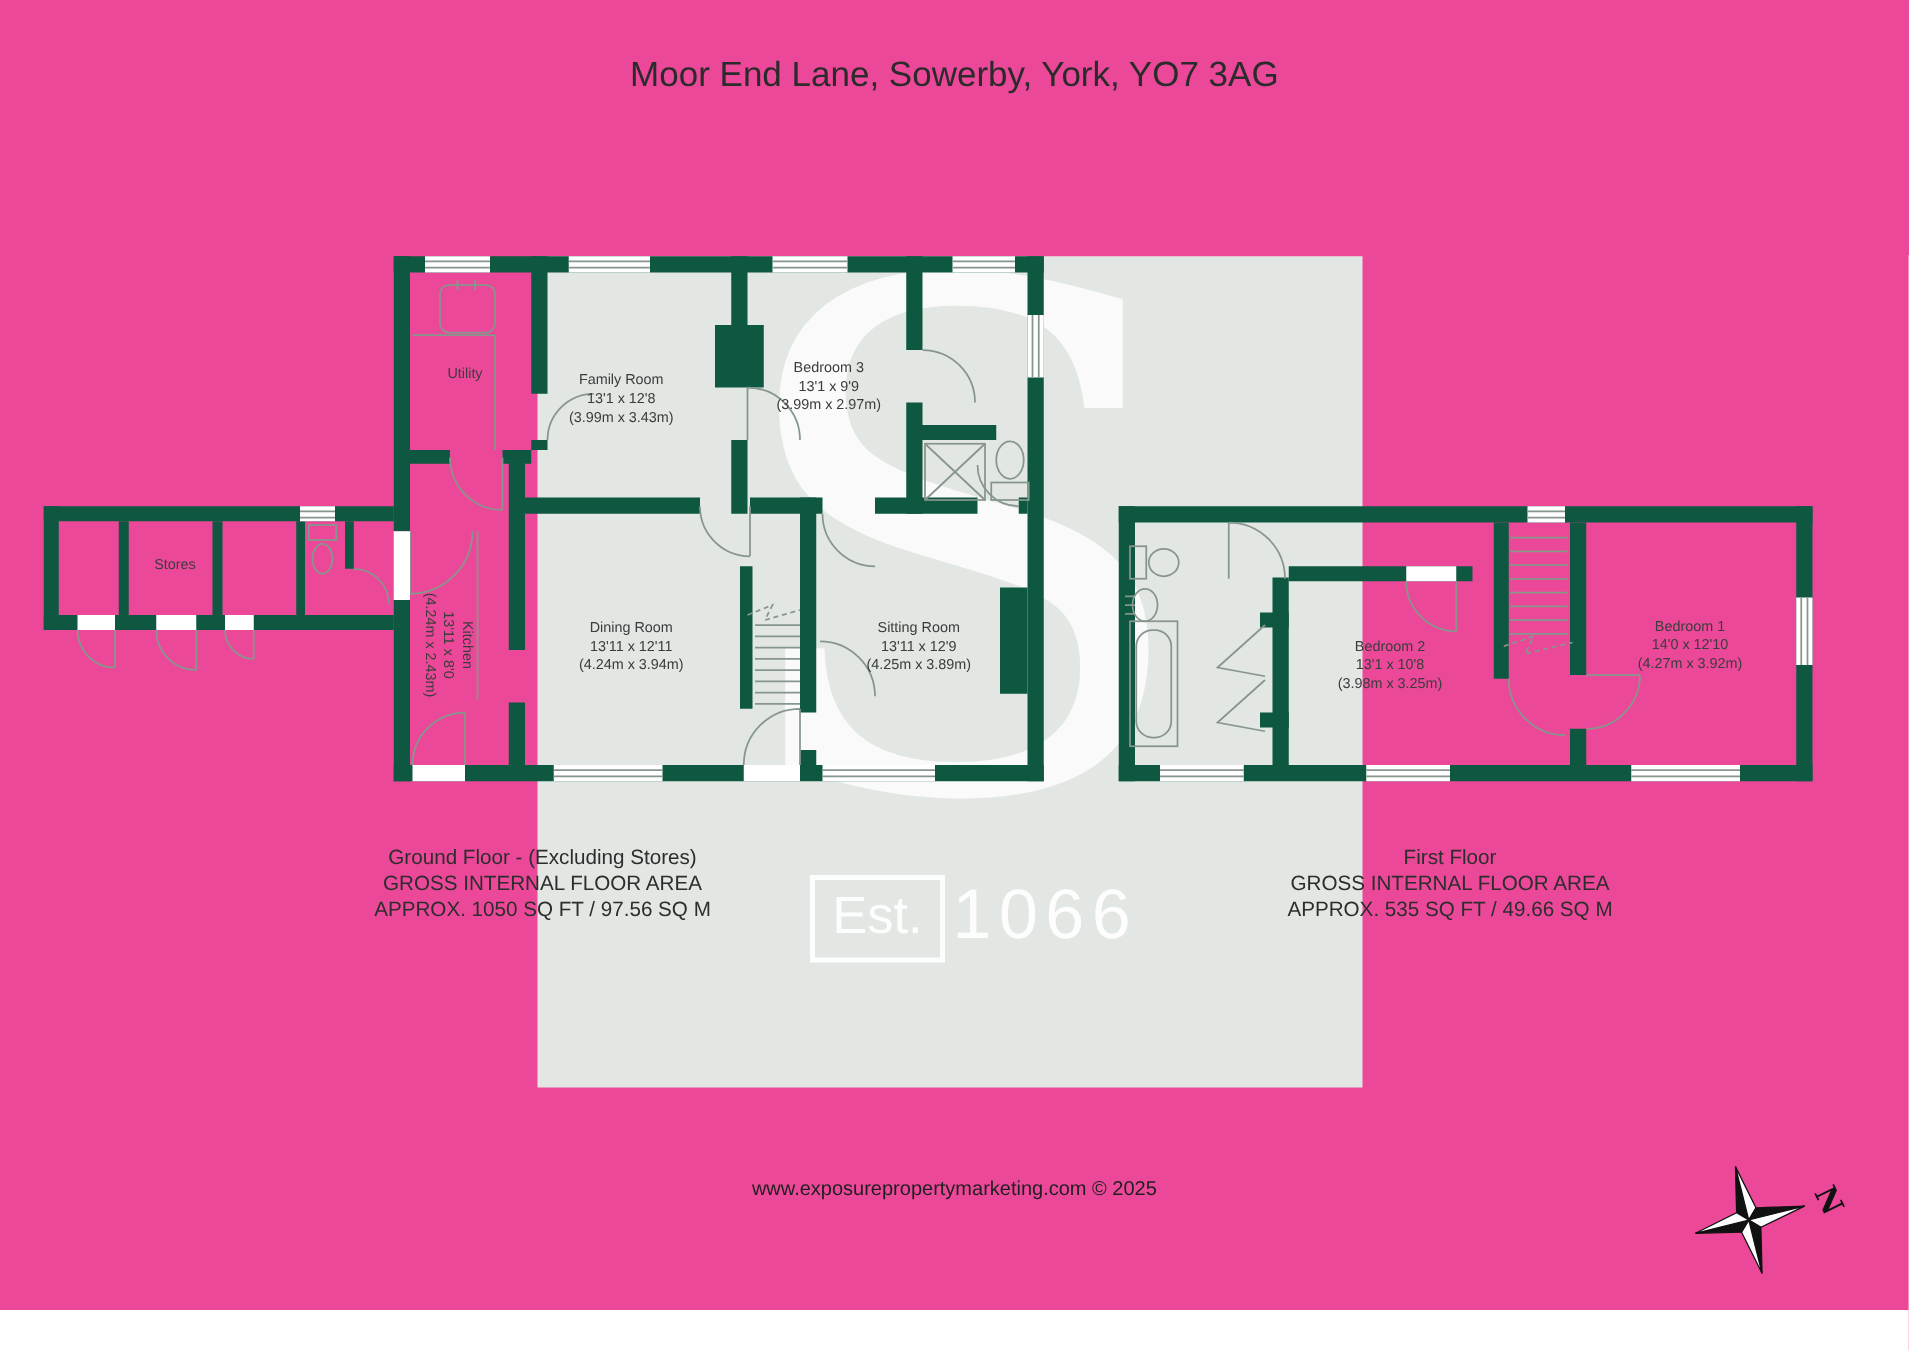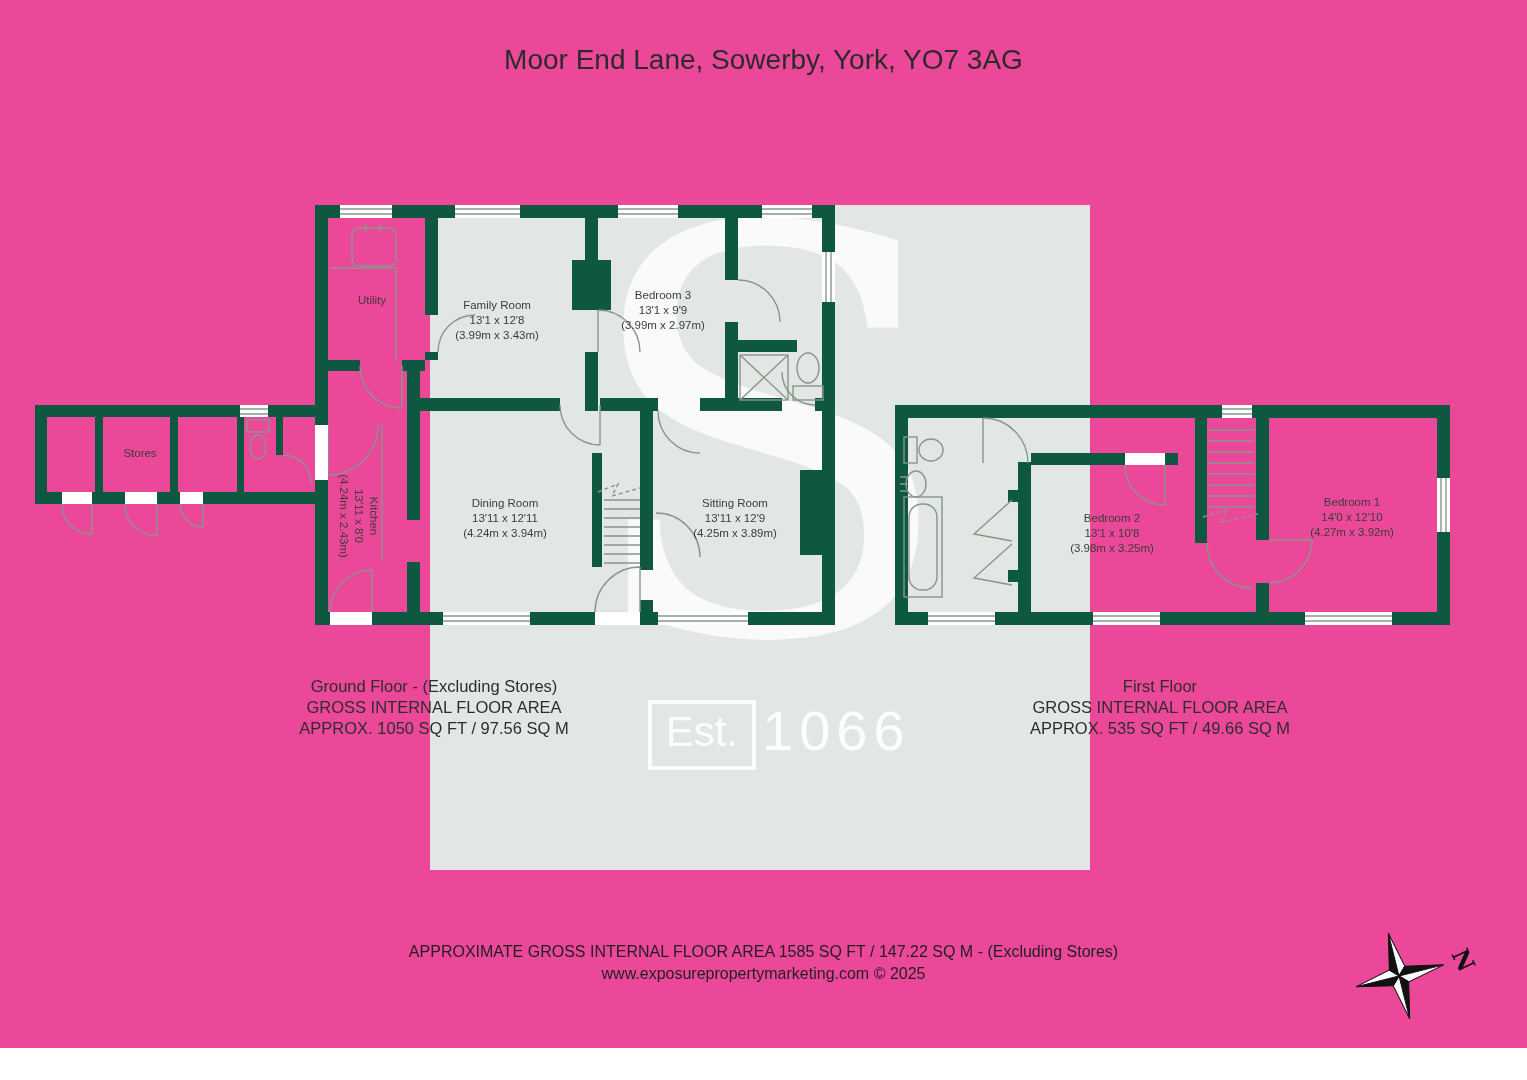--- a/index.html
+++ b/index.html
@@ -285,17 +285,16 @@
     <div>GROSS INTERNAL FLOOR AREA</div>
     <div>APPROX. 1050 SQ FT / 97.56 SQ M</div>
   </div>
   <div class="caption" style="left:1160px;top:676px;">
     <div>First Floor</div>
     <div>GROSS INTERNAL FLOOR AREA</div>
     <div>APPROX. 535 SQ FT / 49.66 SQ M</div>
   </div>
 
   <div id="footer" class="abs">
-    <div>APPROXIMATE GROSS INTERNAL FLOOR AREA 1585 SQ FT / 147.22 SQ M - (Excluding Stores)</div>
     <div>www.exposurepropertymarketing.com © 2025</div>
   </div>
 
 </div>
 
 </body></html>

